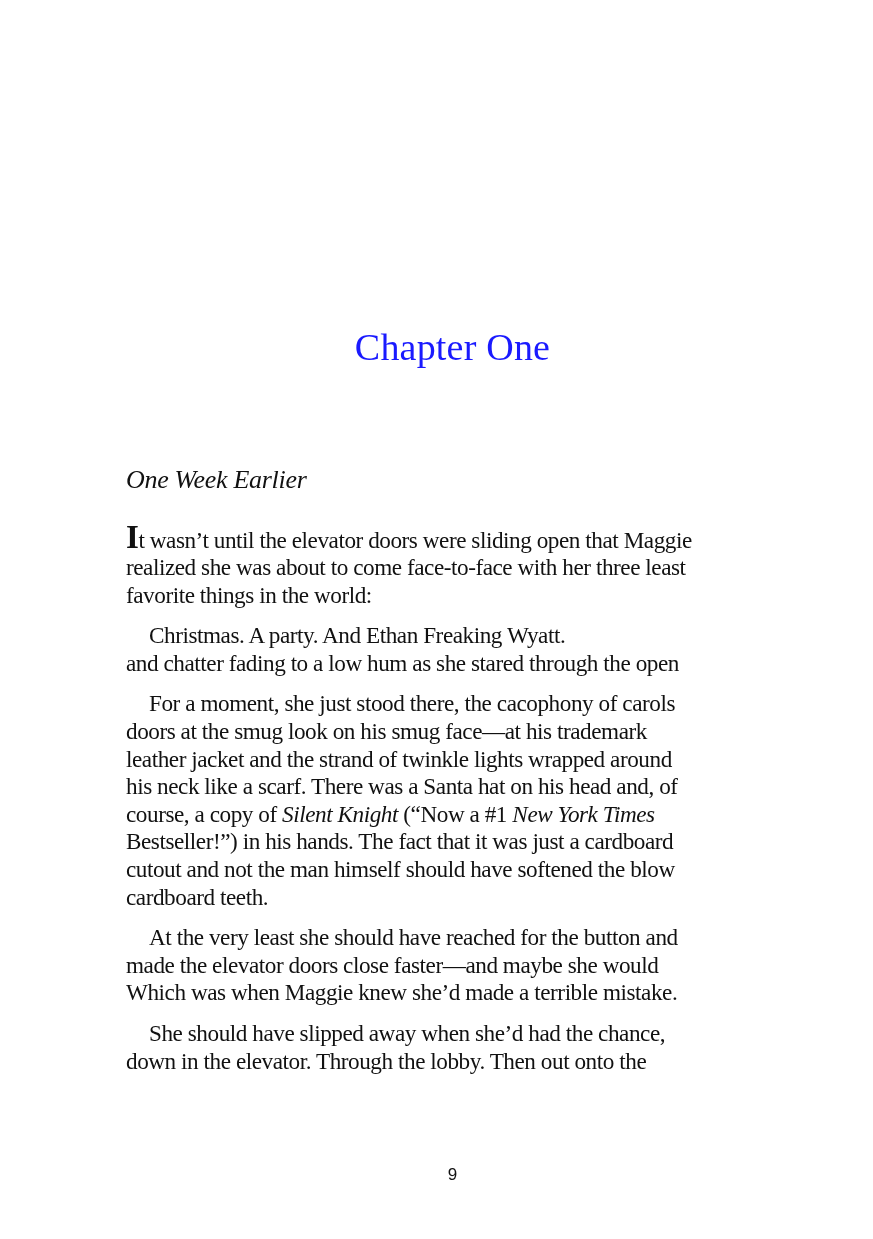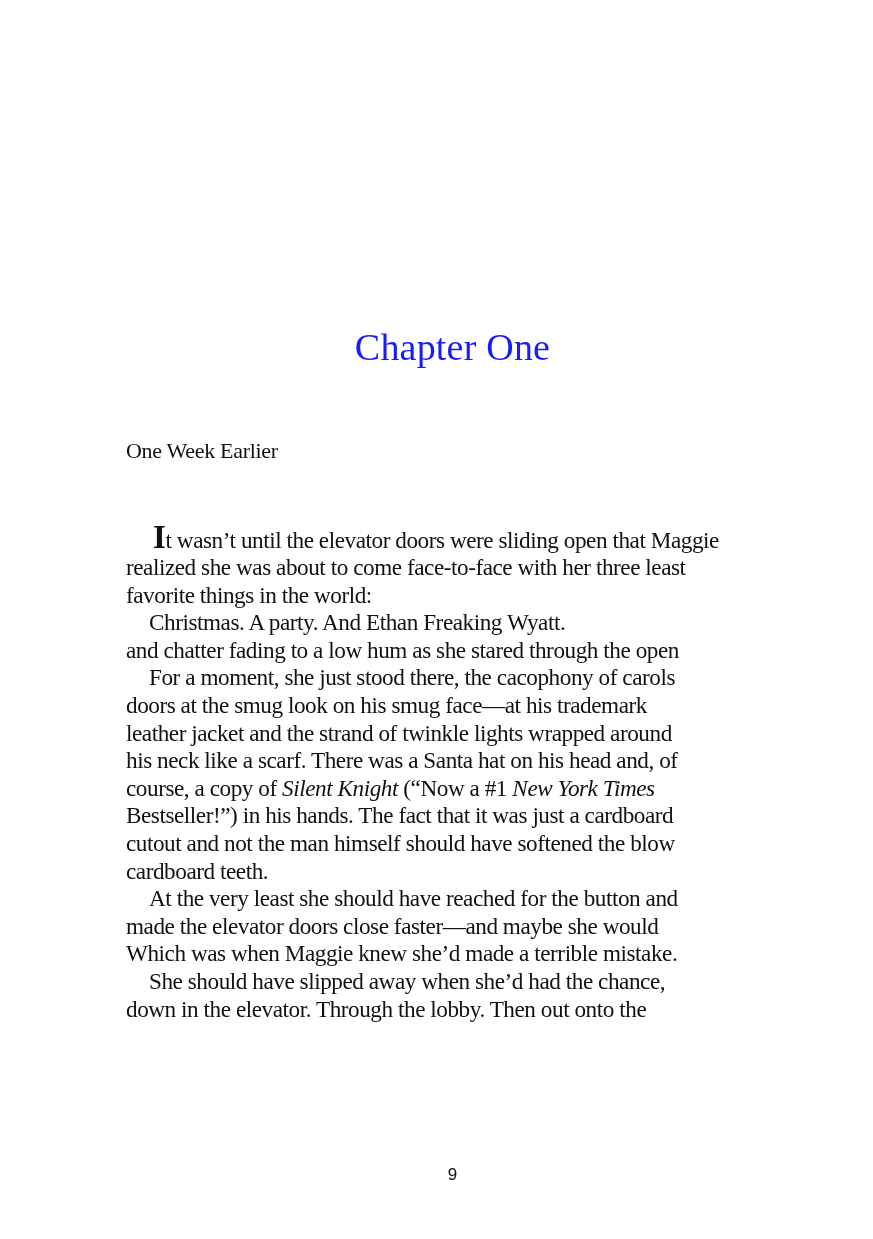--- a/index.html
+++ b/index.html
@@ -13,34 +13,35 @@
   }
   .chapter-title {
     position: absolute; left: 0; right: 0; top: 298px;
     text-align: center;
     font-size: 38px; line-height: 48px;
     color: #1a1aff;
     font-weight: normal;
     letter-spacing: 0.2px;
   }
   .subtitle {
-    position: absolute; left: 126px; top: 437px;
-    font-size: 22px; line-height: 28px;
+    position: absolute; left: 126px; top: 466px;
+    font-size: 26px; line-height: 28px;
+    font-style: italic;
     letter-spacing: -0.3px;
   }
   .body-text {
     position: absolute; left: 126px; top: 520px; width: 620px;
     font-size: 23.2px; line-height: 27.6px;
     letter-spacing: -0.45px;
   }
   .first-para { margin-top: 0; }
-  .first-para .line1 { display: block; height: 34px; line-height: 40px; text-align: center; }
+  .first-para .line1 { display: block; height: 34px; line-height: 40px; }
   .dropcap { font-size: 33px; font-weight: bold; line-height: 30px; }
   .ln { display: block; white-space: nowrap; }
-  .ln.ind { padding-left: 23px; }
+  .ln.ind { padding-left: 23px; margin-top: 13px; }
   em { font-style: italic; }
   .page-number {
     position: absolute; left: 0; right: 0; top: 1165px;
     text-align: center;
     font-family: "Liberation Sans", "DejaVu Sans", sans-serif;
     font-size: 17px; line-height: 20px; color: #111111;
   }
 </style>
 </head>
 <body>

